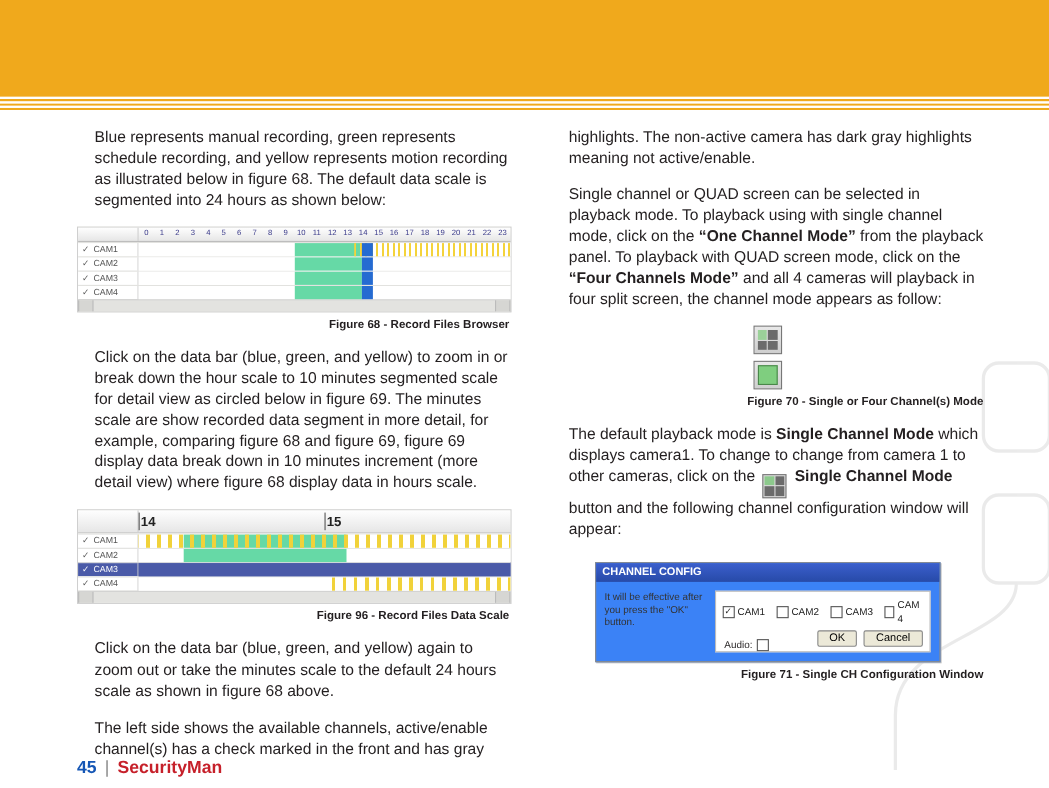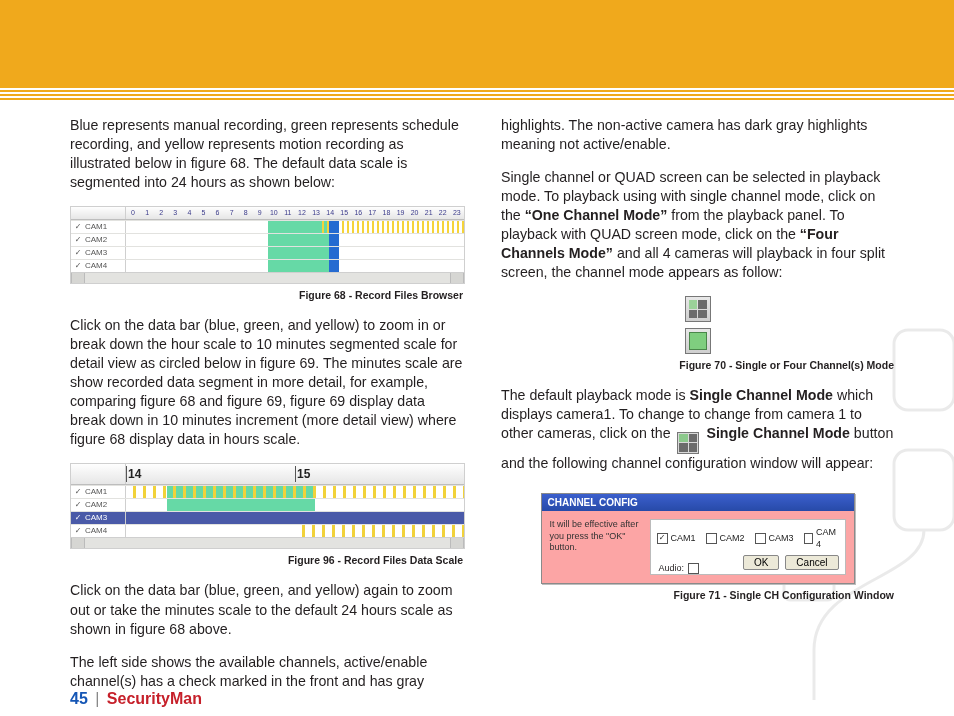--- a/index.html
+++ b/index.html
@@ -55,21 +55,21 @@
     bottom: 26px;
     display: flex;
     gap: 38px;
   }
   .col {
     flex: 1 1 0;
     min-width: 0;
     font-size: 14.2px;
     line-height: 1.34;
   }
-  .col p { margin: 0 0 14px 0; }
+  .col p { margin: 0 0 14px 16px; }
   .caption {
     text-align: right;
     font-size: 10.5px;
     font-weight: 700;
     margin: 4px 0 14px 0;
   }
 
   
   .fig68, .fig69 {
     width: 100%;
@@ -156,21 +156,21 @@
     margin: 0 3px;
   }
   .inline-icon span{background:#6b6b6b;}
   .inline-icon span.lit{background:#8cc98c;}
 
   
   .dialog {
     width: 312px;
     margin: 20px auto 2px;
     border:1px solid #8a8a8a;
-    background:#fca5a5;
+    background:#3b82f6;
     font-family: Tahoma, Arial, sans-serif;
     font-size:10px;
     box-shadow: 1px 1px 0 #bdbdbd;
   }
   .dialog .titlebar{
     background: linear-gradient(#3b5fcd,#274aa8);
     color:#fff;
     font-weight:700;
     padding:2px 6px;
     font-size:10px;

